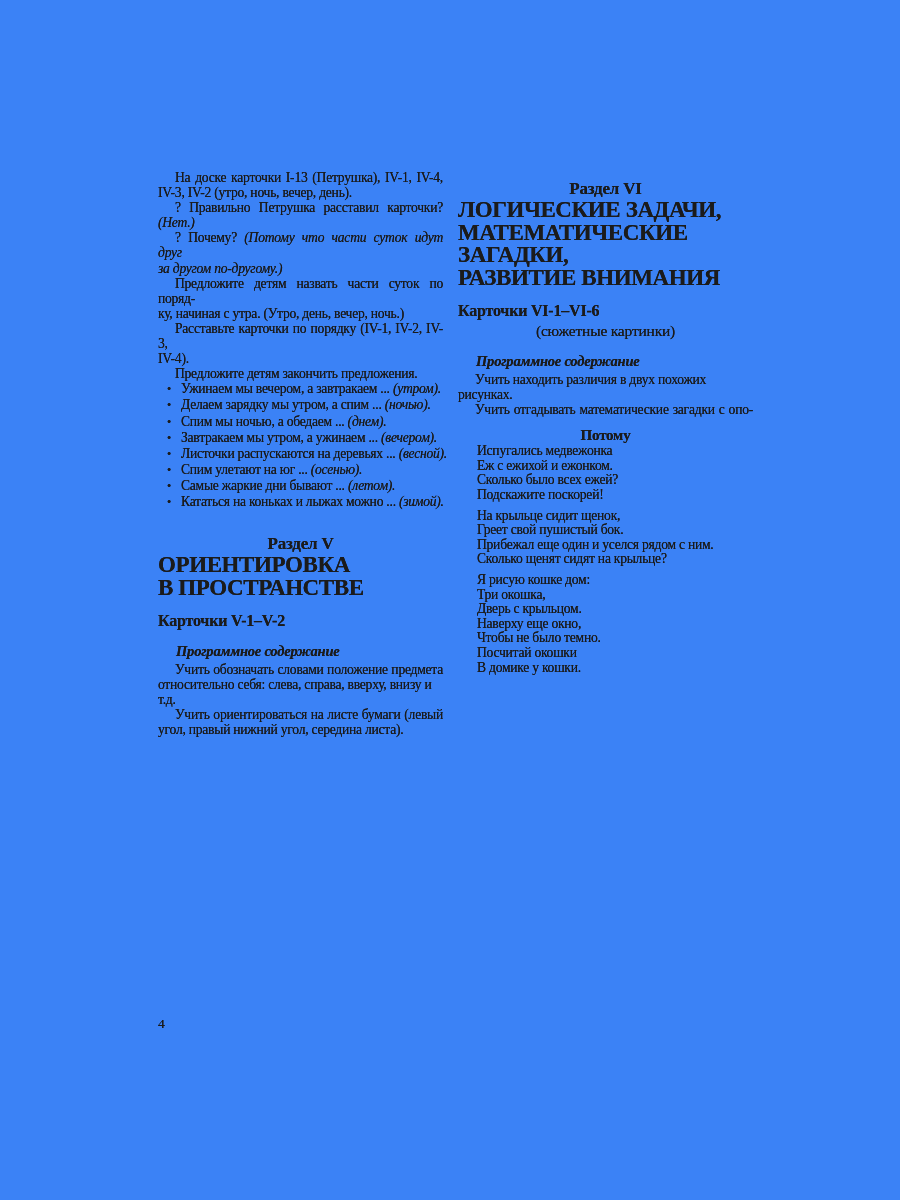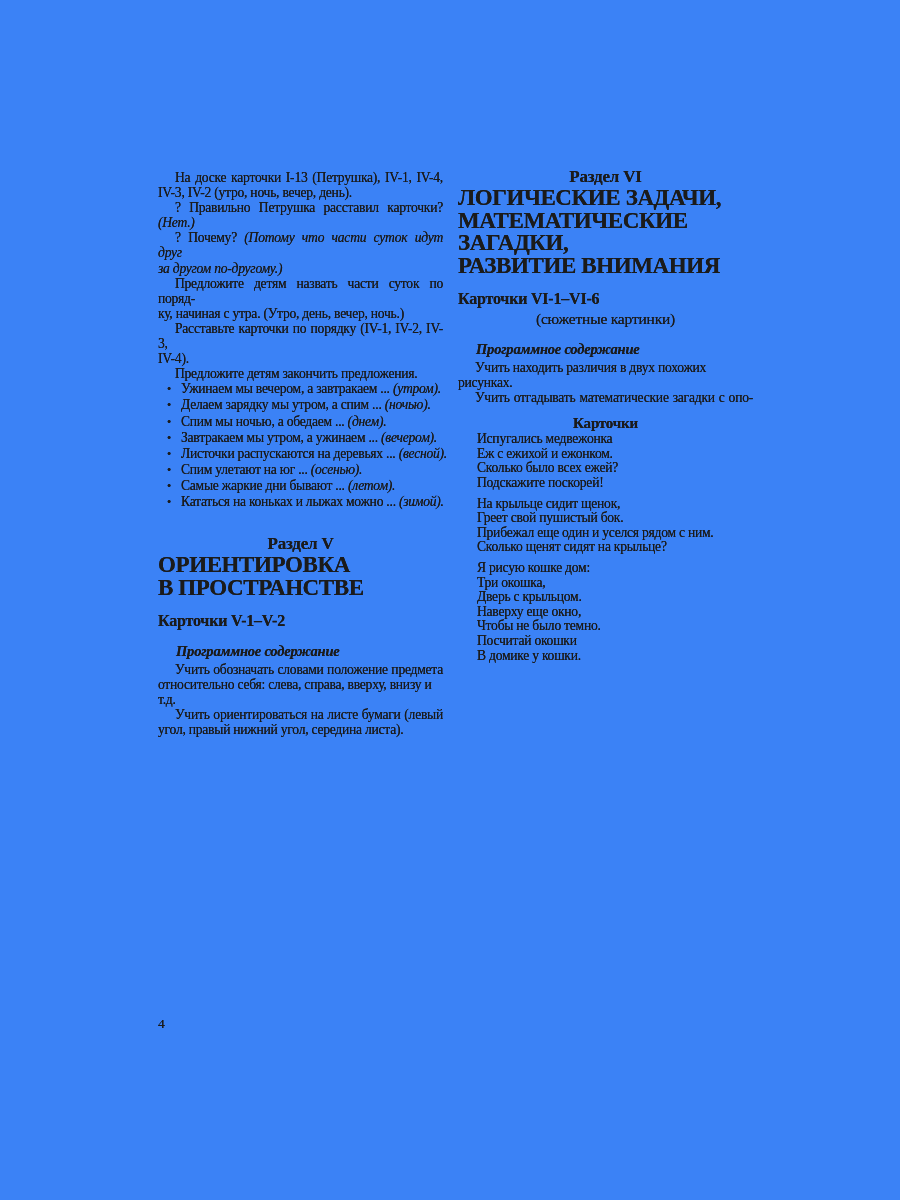--- a/index.html
+++ b/index.html
@@ -5,21 +5,21 @@
 <style>
   html,body{margin:0;padding:0;background:#ffffff;}
   .page{
     position:relative;width:900px;height:1200px;background:#3b82f6;
     font-family:Liberation Serif, serif;
     color:#1b1b1b;overflow:hidden;
     text-shadow:0 0 .45px currentColor;
   }
   .col{position:absolute;}
   .col-left{left:158px;top:170px;width:285px;}
-  .col-right{left:458px;top:166px;width:295px;}
+  .col-right{left:458px;top:178px;width:295px;}
 
   
   .paras .tline{
     font-size:13.6px;line-height:15.1px;letter-spacing:-0.25px;
     white-space:normal;
   }
   .tline.ind{text-indent:17px;}
   .tline.just{text-align:justify;text-align-last:justify;}
   .it{font-style:italic;}
 
@@ -138,21 +138,21 @@
     <div class="prog-head">Программное содержание</div>
     <div class="paras prog">
         <div class="para">
           <div class="tline ind"><span>Учить находить различия в двух похожих рисунках.</span></div>
         </div>
         <div class="para">
           <div class="tline ind just"><span>Учить отгадывать математические загадки с опо-</span></div>
         </div>
       </div>
 
-    <div class="riddles-head">Карточки</div>
+    <div class="riddles-head">Потому</div>
     <div class="stanzas">
         <div class="stanza">
           <div class="rl">Испугались медвежонка</div>
           <div class="rl">Еж с ежихой и ежонком.</div>
           <div class="rl">Сколько было всех ежей?</div>
           <div class="rl">Подскажите поскорей!</div>
         </div>
         <div class="stanza">
           <div class="rl">На крыльце сидит щенок,</div>
           <div class="rl">Греет свой пушистый бок.</div>

